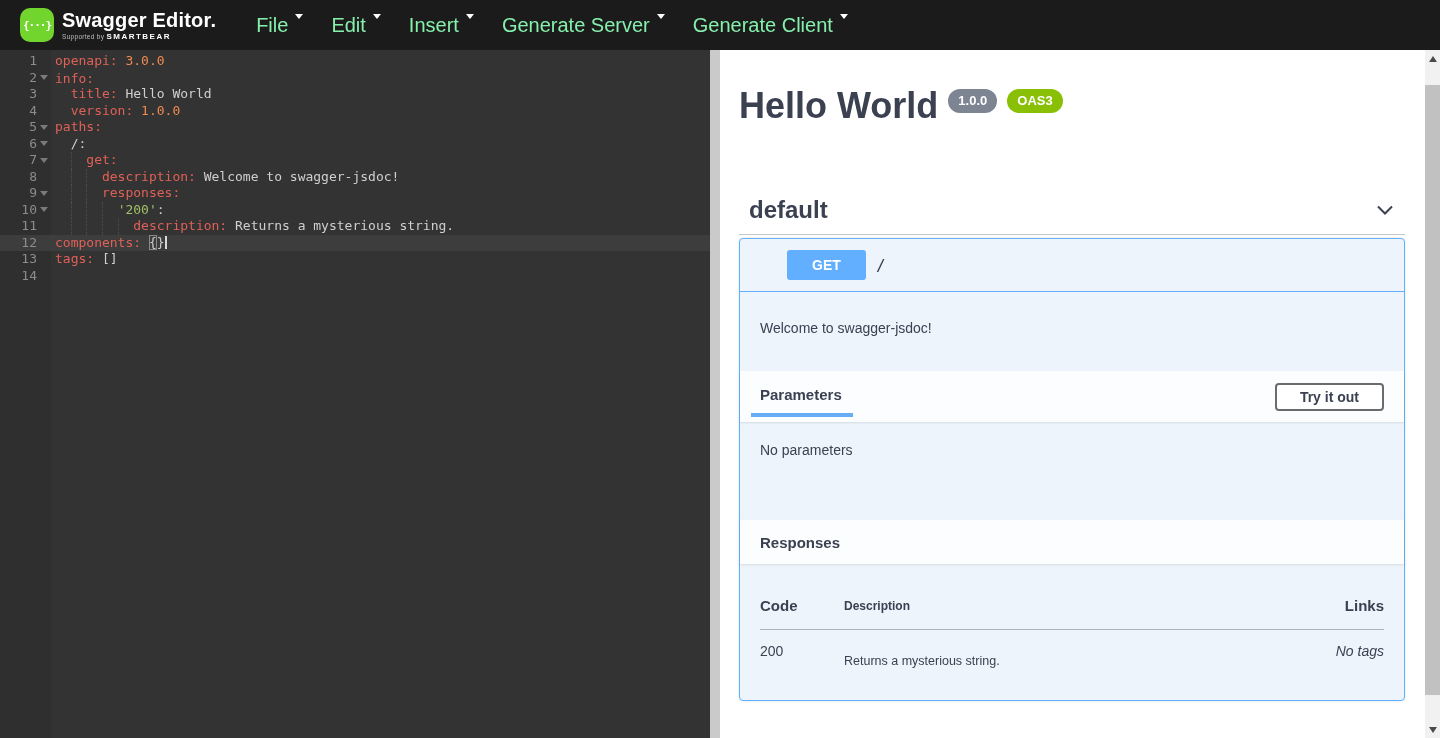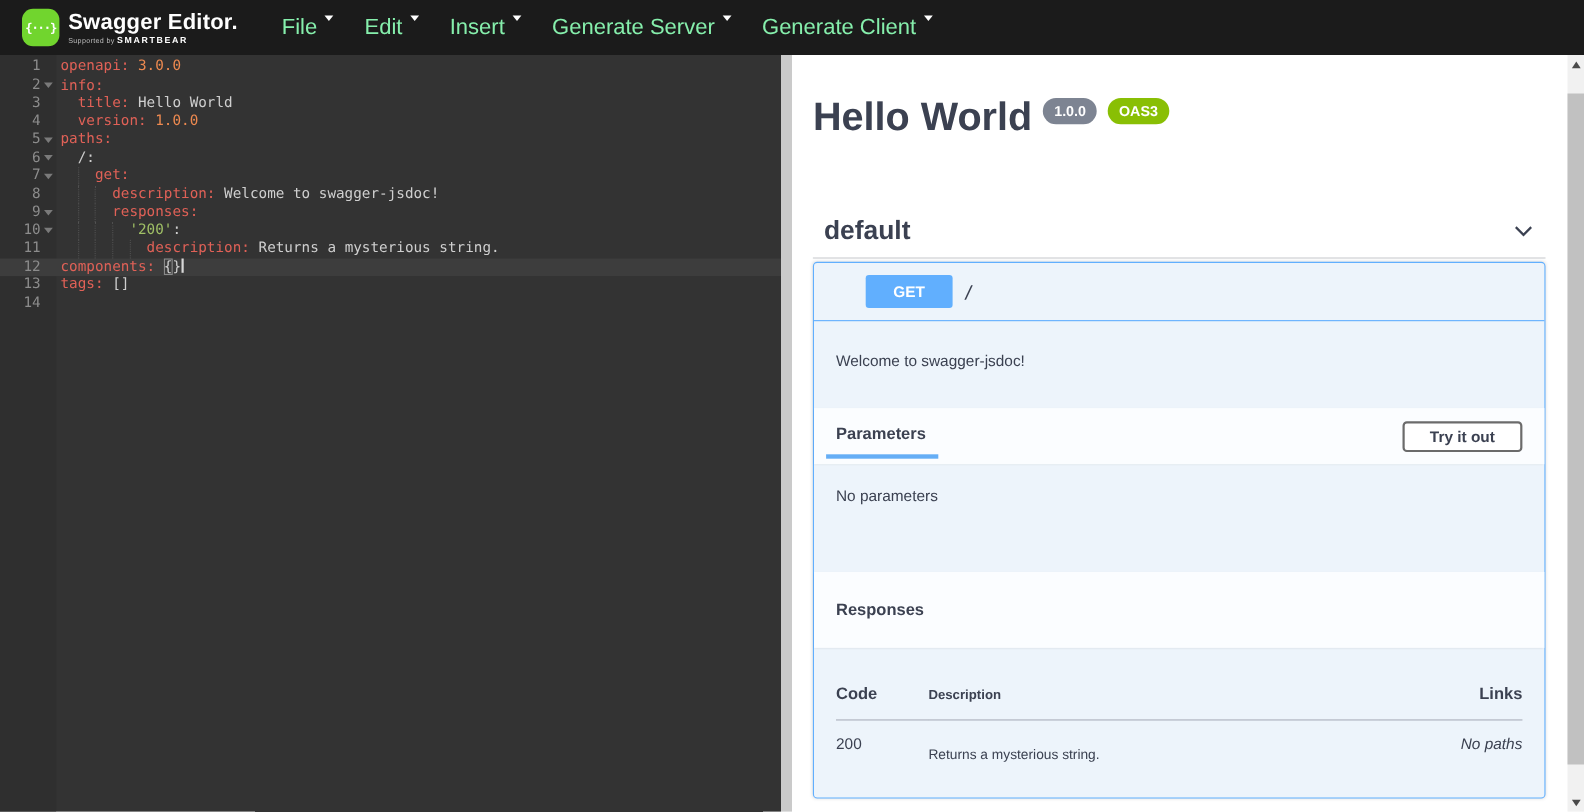--- a/index.html
+++ b/index.html
@@ -65,21 +65,21 @@
   .op-desc { padding:28px 20px 35px 20px; font-size:14px; color:#3b4151; }
 
   .section-header { background:#fbfdff; box-shadow:0 1px 2px rgba(0,0,0,.1); height:51px; display:flex; align-items:center;
                     justify-content:space-between; padding:0 20px; }
   .tab-item { font-size:15px; font-weight:bold; color:#3b4151; position:relative; top:3px; padding:0 4px 10px 0; cursor:pointer; }
   .tab-item:after { content:""; position:absolute; left:-9px; right:-7px; bottom:-4px; height:4px; background:#65aef6; }
   .tryout-btn { background:#fff; border:2px solid #6b6b6b; border-radius:4px; color:#3b4151; font-weight:bold; font-size:14px;
                 padding:4px 23px; cursor:pointer; }
 
   .no-params { padding:20px 20px 62px 20px; font-size:14px; color:#3b4151; }
-  .responses-header { height:69px; }
+  .responses-header { height:44px; }
   .responses-header .hdr { font-size:15px; font-weight:bold; color:#3b4151; }
 
   .responses-body { padding:33px 20px 32px 20px; }
   .resp-table { width:100%; border-collapse:collapse; }
   .resp-table th { text-align:left; color:#3b4151; padding:0 0 15px 0; border-bottom:1px solid rgba(59,65,81,.2); }
   .th-code { font-size:15px; width:84px; }
   .th-desc { font-size:12px;margin-left:40px; }
   .th-links { font-size:15px; text-align:right !important; width:130px; }
   .resp-table td { vertical-align:top; color:#3b4151; }
   .td-code { font-size:14px; padding-top:13px; }
@@ -262,21 +262,21 @@
               <tr>
                 <th class="th-code">Code</th>
                 <th class="th-desc">Description</th>
                 <th class="th-links">Links</th>
               </tr>
             </thead>
             <tbody>
               <tr>
                 <td class="td-code">200</td>
                 <td class="td-desc">Returns a mysterious string.</td>
-                <td class="td-links">No paths</td>
+                <td class="td-links">No tags</td>
               </tr>
             </tbody>
           </table>
         </div>
       </div>
 
     </div>
 
     <div class="vscrollbar">
       <div class="sb-arrow up">

